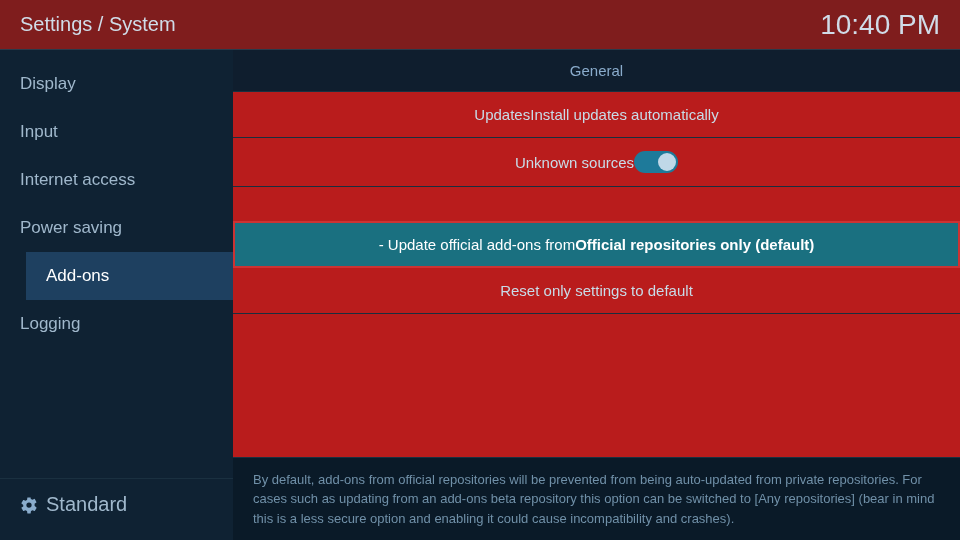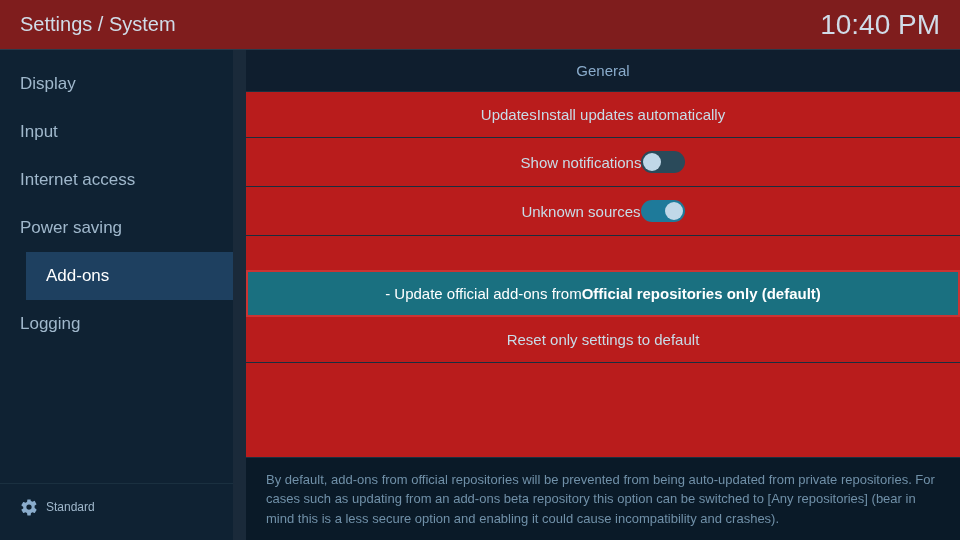--- a/index.html
+++ b/index.html
@@ -33,21 +33,20 @@
       font-size: 28px;
       font-weight: 300;
       color: #d0dce8;
     }
 
     
     .main {
       display: flex;
       flex: 1;
       overflow: hidden;
-      gap: 13px;
     }
 
     
     .sidebar {
       width: 233px;
       background: #0f2233;
       display: flex;
       flex-direction: column;
       padding: 10px 0;
       flex-shrink: 0;
@@ -62,21 +61,21 @@
       gap: 10px;
     }
     .sidebar-item.active {
       background: #1e4060;
       color: #ffffff;
       margin-left: 26px;
     }
     .sidebar-footer {
       margin-top: auto;
       padding: 14px 20px;
-      font-size: 12px;
+      font-size: 20px;
       color: #a0b8cc;
       display: flex;
       align-items: center;
       gap: 8px;
       border-top: 1px solid #1a3040;
     }
     .gear-icon {
       width: 18px;
       height: 18px;
       display: inline-block;
@@ -213,26 +212,20 @@
   <div class="content">
     <div class="section-header">General</div>
 
     <div class="settings-list">
 
       <div class="setting-row">
         <span class="setting-label">Updates</span>
         <span class="setting-value">Install updates automatically</span>
       </div>
 
-      <div class="setting-row">
-        <span class="setting-label">Show notifications</span>
-        <div class="toggle off">
-          <div class="toggle-knob"></div>
-        </div>
-      </div>
 
       <div class="setting-row">
         <span class="setting-label">Unknown sources</span>
         <div class="toggle on">
           <div class="toggle-knob"></div>
         </div>
       </div>
 
       <div class="setting-row highlighted selected-with-border" style="border: 2px solid #cc3333; background: #1a7080;">
         <span class="setting-label" style="color:#ffffff;">- Update official add-ons from</span>

